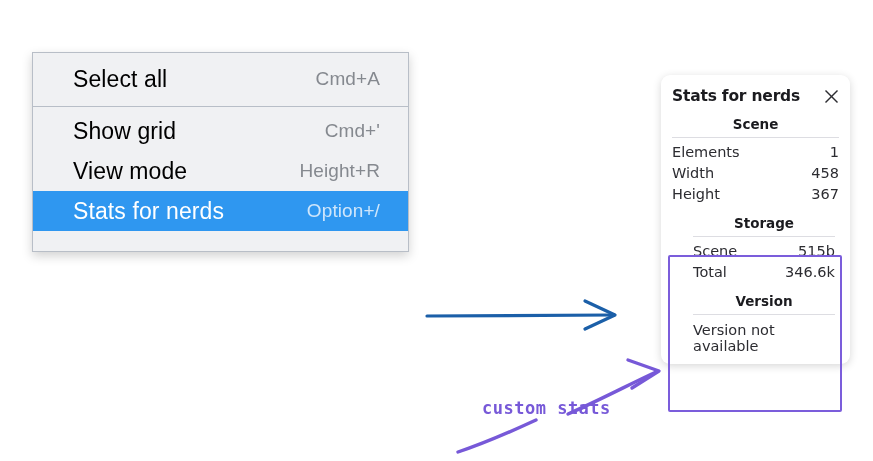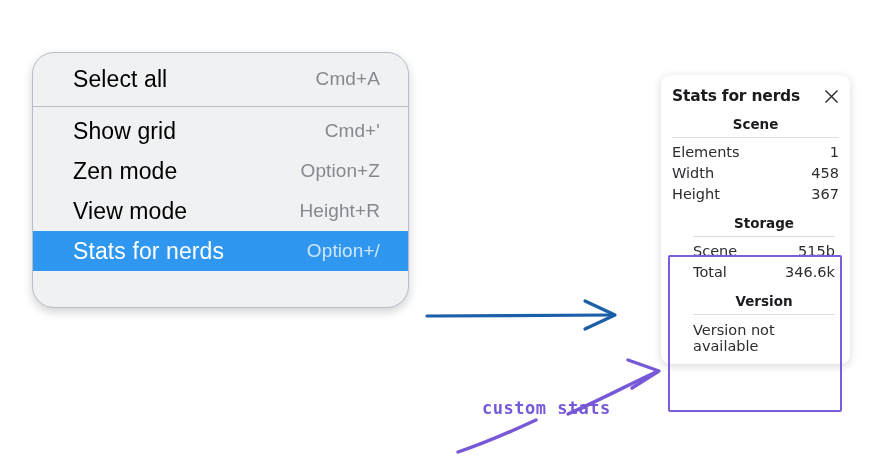--- a/index.html
+++ b/index.html
@@ -17,25 +17,25 @@
   }
 
   
   #context-menu {
     position: absolute;
     left: 32px;
     top: 52px;
     width: 375px;
     background: #f0f1f3;
     border: 1px solid #b8bec7;
-    border-radius: 22px;
+    border-radius: 0;
     box-shadow: 0 4px 10px rgba(0,0,0,0.18);
     overflow: hidden;
   }
-  .menu-section { padding: 4px 0 20px 0; }
+  .menu-section { padding: 4px 0 4px 0; }
   .menu-section.first { padding: 6px 0 7px 0; }
   .menu-divider {
     height: 1px;
     background: #b8bec7;
     width: 100%;
   }
   .menu-item {
     display: flex;
     align-items: center;
     justify-content: space-between;
@@ -168,24 +168,20 @@
       <span class="shortcut">Cmd+A</span>
     </div>
   </div>
 
   <div class="menu-divider"></div>
 
   <div class="menu-section">
     <div class="menu-item">
       <span class="label">Show grid</span>
       <span class="shortcut">Cmd+'</span>
-    </div>
-    <div class="menu-item">
-      <span class="label">Zen mode</span>
-      <span class="shortcut">Option+Z</span>
     </div>
     <div class="menu-item">
       <span class="label">View mode</span>
       <span class="shortcut">Height+R</span>
     </div>
     <div class="menu-item selected">
       <span class="label">Stats for nerds</span>
       <span class="shortcut">Option+/</span>
     </div>
     <div class="menu-pad-bottom"></div>

